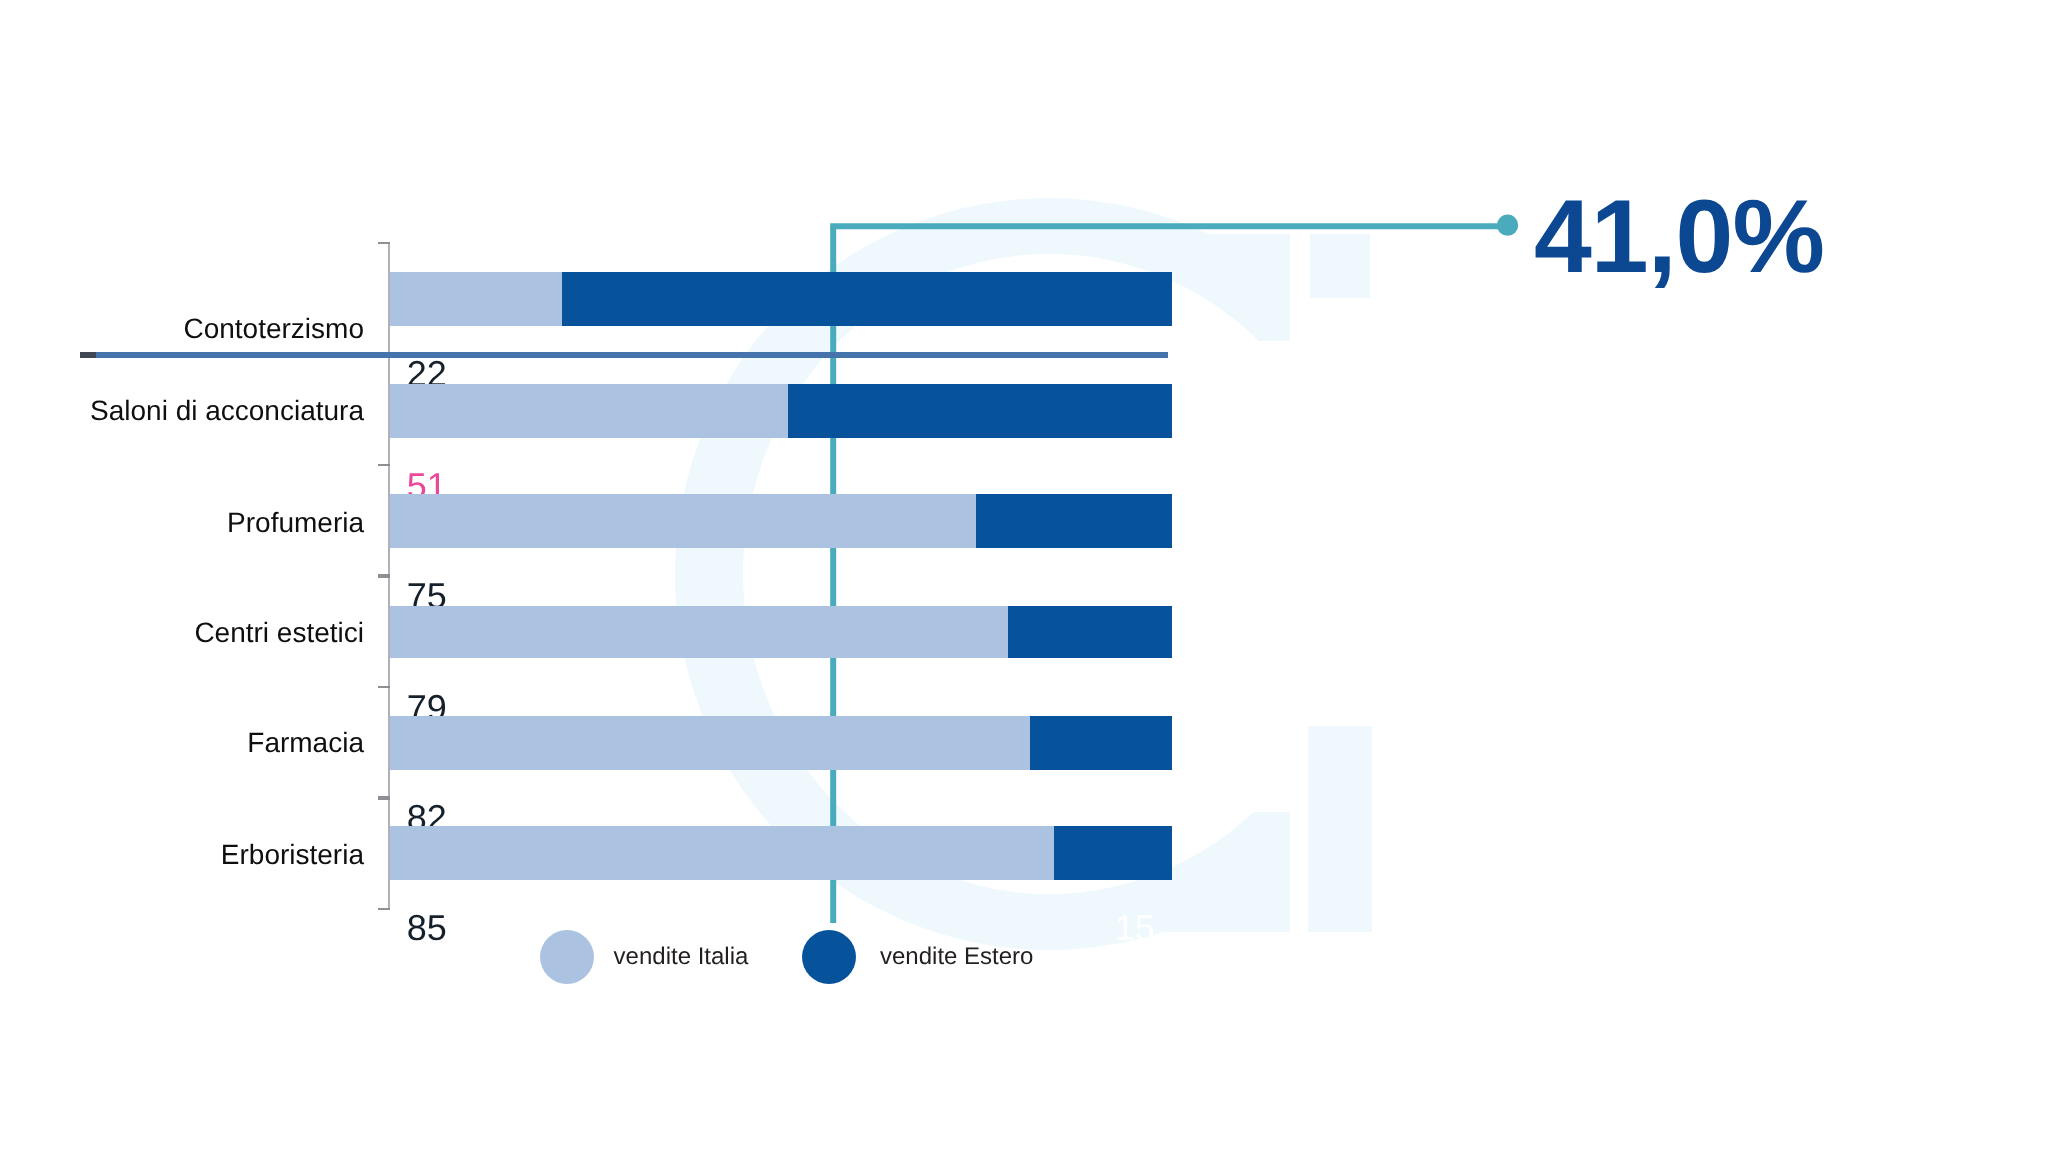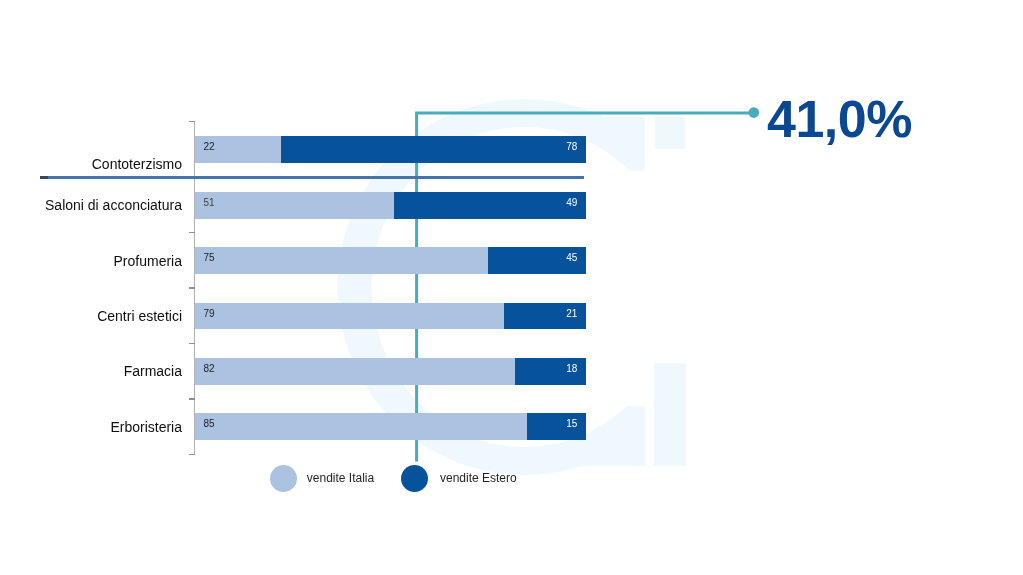--- a/index.html
+++ b/index.html
@@ -5,21 +5,21 @@
   html,body{margin:0;padding:0;background:#ffffff;}
   body{width:1023px;height:575px;font-family:"Liberation Sans",sans-serif;overflow:hidden;-webkit-font-smoothing:antialiased;}
   #stage{position:relative;width:1023px;height:575px;background:#ffffff;transform:translateZ(0);}
   .abs{position:absolute;}
   #watermark{position:absolute;left:0;top:0;width:1023px;height:575px;}
   .cat-label{position:absolute;transform:translateZ(0);right:841px;font-size:14px;color:#0f0f0f;text-align:right;white-space:nowrap;line-height:1;}
   .bar-row{position:absolute;}
   .seg{position:absolute;top:0;height:100%;}
   .seg-a{background:#abc3e0;}
   .seg-b{background:#06539c;}
-  .val{position:absolute;transform:translateZ(0);font-size:10px;line-height:1;white-space:nowrap;}
+  .val{position:absolute;transform:translateZ(0);font-size:18px;line-height:1;white-space:nowrap;margin-top:36px;}
   .val-a{color:#15202b;}
   .val-b{color:#ffffff;}
   #bigval{position:absolute;transform:translateZ(0);font-weight:bold;color:#0b4891;white-space:nowrap;letter-spacing:-0.5px;}
   .legend-text{position:absolute;transform:translateZ(0);font-size:12px;color:#231f20;white-space:nowrap;line-height:1;}
   .legend-dot{position:absolute;border-radius:50%;}
 </style>
 </head>
 <body>
 
 <div id="stage" style="background: rgb(255, 255, 255);">
@@ -44,21 +44,21 @@
       <div class="bar-row" style="left: 195px; top: 136.4px; width: 390.7px; height: 26.8px;">
         <div class="seg seg-a" style="left: 0px; width: 85.954px; background: rgb(171, 195, 224);"></div>
         <div class="seg seg-b" style="left: 85.954px; width: 304.746px; background: rgb(6, 83, 156);"></div>
         <div class="val val-a" style="left: 8.4px; top: 6px; color: rgb(21, 32, 43);">22</div>
         <div class="val val-b" style="right: 8.3px; top: 6px; color: rgb(255, 255, 255);">78</div>
       </div>
       <div class="cat-label" style="top: 198.2px; color: rgb(15, 15, 15);">Saloni di acconciatura</div>
       <div class="bar-row" style="left: 195px; top: 191.8px; width: 390.7px; height: 26.8px;">
         <div class="seg seg-a" style="left: 0px; width: 199.257px; background: rgb(171, 195, 224);"></div>
         <div class="seg seg-b" style="left: 199.257px; width: 191.443px; background: rgb(6, 83, 156);"></div>
-        <div class="val val-a" style="left: 8.4px; top: 6px; color: #404040;">51</div>
+        <div class="val val-a" style="left: 8.4px; top: 6px; color: #ec4899;">51</div>
         <div class="val val-b" style="right: 8.3px; top: 6px; color: rgb(255, 255, 255);">49</div>
       </div>
       <div class="cat-label" style="top: 253.6px; color: rgb(15, 15, 15);">Profumeria</div>
       <div class="bar-row" style="left: 195px; top: 247.2px; width: 390.7px; height: 26.8px; text-align: right;">
         <div class="seg seg-a" style="left: 0px; width: 293.025px; background: rgb(171, 195, 224);"></div>
         <div class="seg seg-b" style="left: 293.025px; width: 97.675px; background: rgb(6, 83, 156);"></div>
         <div class="val val-a" style="left: 8.4px; top: 6px; color: rgb(21, 32, 43);">75</div>
         <div class="val val-b" style="right: 8.3px; top: 6px; color: rgb(255, 255, 255);">45</div>
       </div>
       <div class="cat-label" style="top: 309px; color: rgb(15, 15, 15);">Centri estetici</div>

